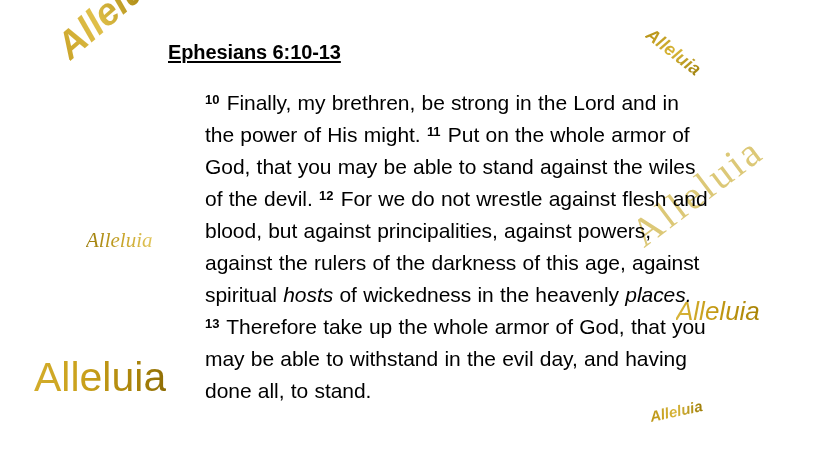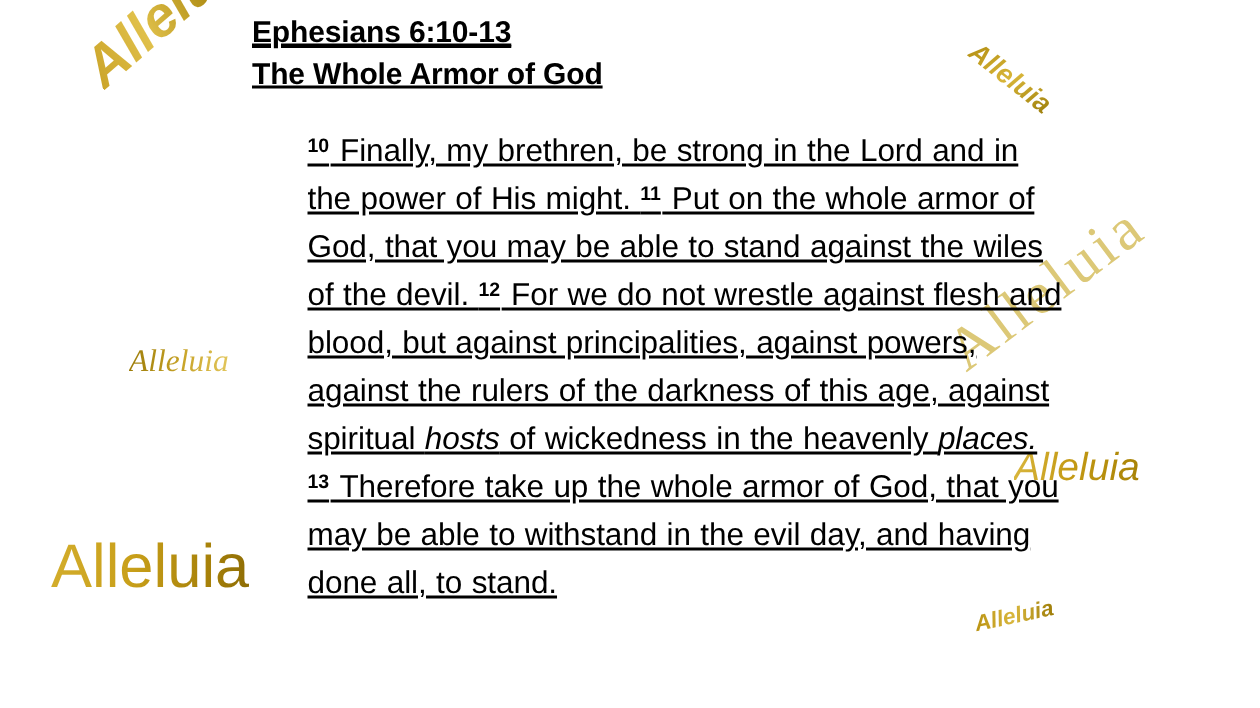--- a/index.html
+++ b/index.html
@@ -17,24 +17,23 @@
     width: 840px;
     height: 472px;
     background: #ffffff;
     overflow: hidden;
   }
 
   
   .scripture {
     position: absolute;
     left: 168px;
-    top: 8px;
+    top: 38px;
     width: 540px;
     z-index: 5;
-    text-decoration: underline;
   }
 
   .heading-ref,
   .heading-title {
     font-size: 20px;
     font-weight: bold;
     color: #000000;
     line-height: 28px;
     letter-spacing: -0.1px;
     white-space: nowrap;
@@ -179,17 +178,16 @@
   <div class="alleluia al-topleft">Alleluia</div>
   <div class="alleluia al-topright">Alleluia</div>
   <div class="alleluia al-rightmid">Alleluia</div>
   <div class="alleluia al-leftmid">Alleluia</div>
   <div class="alleluia al-rightlow">Alleluia</div>
   <div class="alleluia al-bottomleft">Alleluia</div>
   <div class="alleluia al-bottomright">Alleluia</div>
 
   <div class="scripture">
     <div class="heading-ref">Ephesians 6:10-13</div>
-    <div class="heading-title">The Whole Armor of God</div>
     <div class="body-text"><sup>10</sup> Finally, my brethren, be strong in the Lord and in the power of His might. <sup>11</sup> Put on the whole armor of God, that you may be able to stand against the wiles of the devil.  <sup>12</sup> For we do not wrestle against flesh and blood, but against principalities, against powers, against the rulers of the darkness of this age, against spiritual <i>hosts</i> of wickedness in the heavenly <i>places.</i> <sup>13</sup> Therefore take up the whole armor of God, that you may be able to withstand in the evil day, and having done all, to stand.</div>
   </div>
 
 </div>
 
 </body></html>

